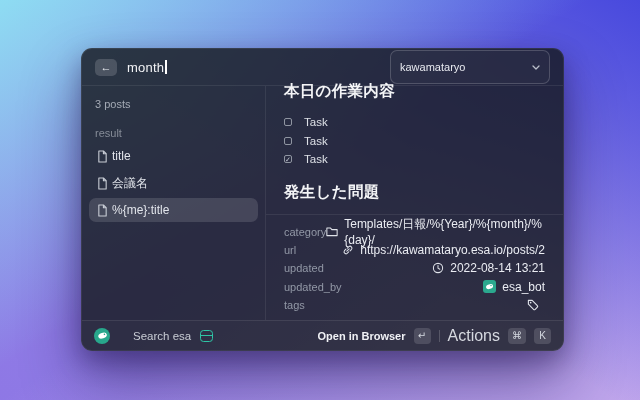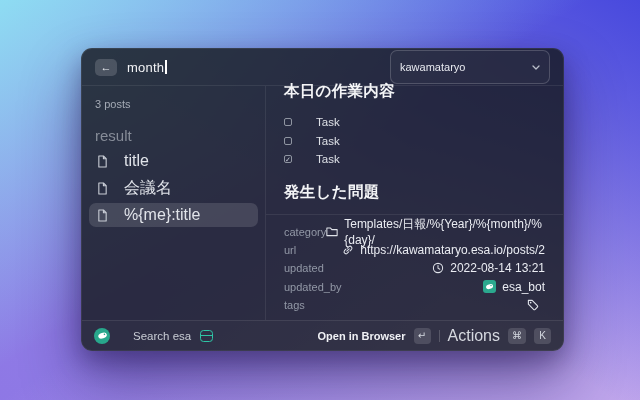--- a/index.html
+++ b/index.html
@@ -56,34 +56,34 @@
 
   
   .body { flex: 1; display: flex; min-height: 0; }
 
   .sidebar {
     width: 184px; flex: 0 0 184px;
     border-right: 1px solid rgba(255,255,255,0.08);
     padding: 5px 7px;
   }
   .posts-count { font-size: 11px; color: #a4aab5; padding: 7px 6px 0; }
-  .section-label { font-size: 15px; color: #868c98; padding: 0 6px; margin-top: 17px; margin-bottom: 5px; }
+  .section-label { font-size: 11px; color: #868c98; padding: 0 6px; margin-top: 17px; margin-bottom: 5px; }
   .side-item {
-    height: 24px; display: flex; align-items: center; gap: 16px;
+    height: 24px; display: flex; align-items: center; gap: 4px;
     padding: 0 8px; margin-bottom: 3px; border-radius: 7px;
-    font-size: 16px; color: #e1e4ea;
+    font-size: 12px; color: #e1e4ea;
   }
   .side-item.selected { background: rgba(255,255,255,0.13); }
   .side-item .doc-ic { display: flex; color: #c9cdd6; }
 
   .main { flex: 1; display: flex; flex-direction: column; min-width: 0; justify-content: flex-end; }
   .preview { flex: 1; padding: 2px 18px 0; }
   .md-h1 { font-size: 15.5px; font-weight: 700; color: #f4f5f7; margin: 7px 0 11px; letter-spacing: 0.3px; }
   .md-h1.second { margin-top: 13px; }
-  .task-row { display: flex; align-items: center; gap: 24px; height: 18.5px; font-size: 11.5px; color: #dde0e6; }
+  .task-row { display: flex; align-items: center; gap: 12px; height: 18.5px; font-size: 11.5px; color: #dde0e6; }
   .task-check {
     width: 8px; height: 8px; border: 1px solid #8f95a1; border-radius: 2px;
     display: flex; align-items: center; justify-content: center;
     font-size: 7px; line-height: 1; color: #c3c8d1;
   }
 
   .metadata {
     flex: 0 0 auto;
     border-top: 1px solid rgba(255,255,255,0.08);
     padding: 8px 18px 6px;

